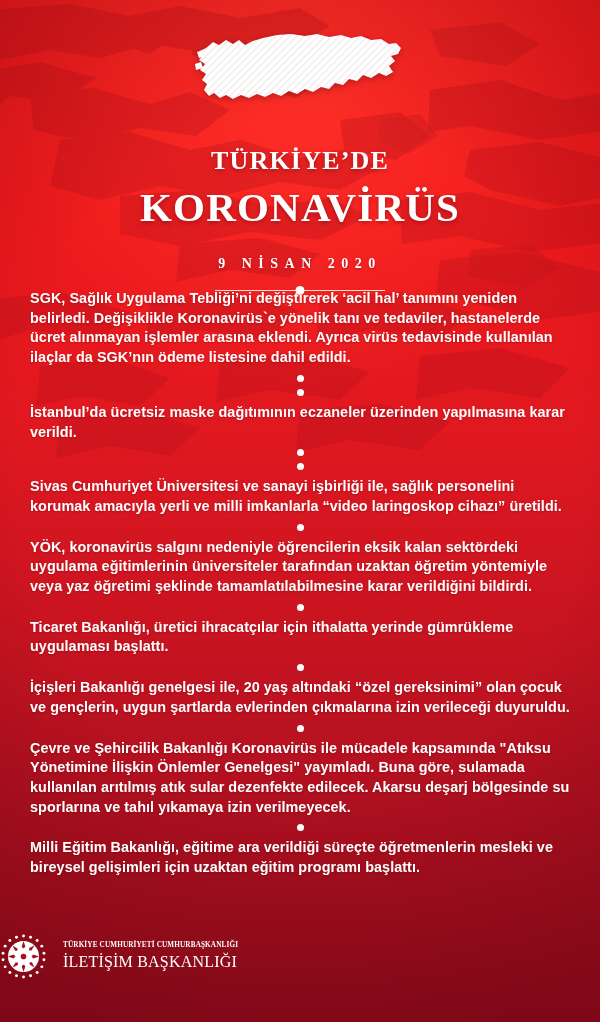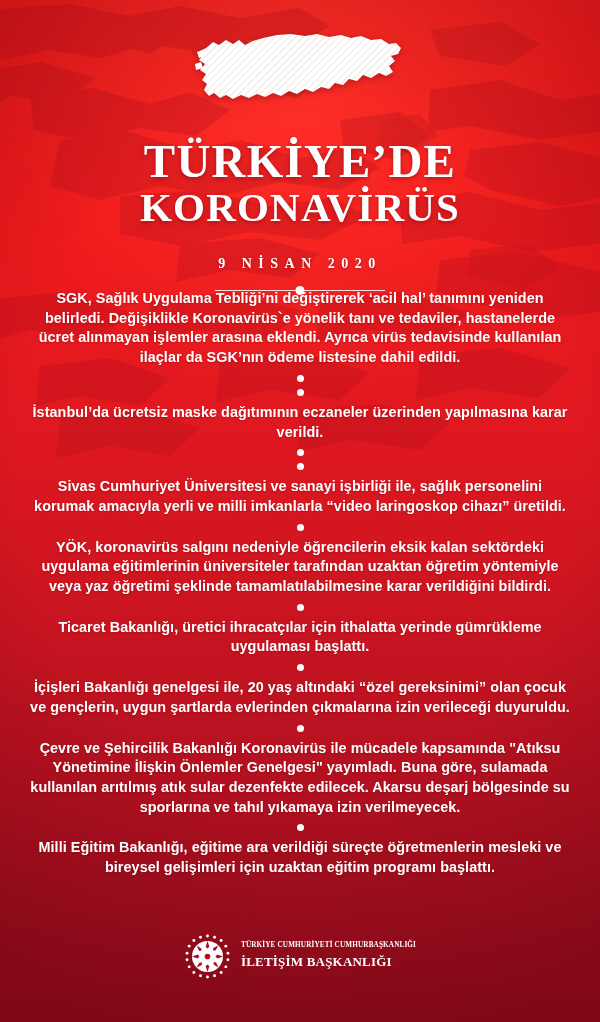--- a/index.html
+++ b/index.html
@@ -65,21 +65,21 @@
   .title-block {
     position:absolute;
     left:0; top:138px;
     width:600px;
     text-align:center;
   }
   .title-line {
     font-family:"Liberation Serif", "DejaVu Serif", serif;
     font-weight:bold;
     color:#ffffff;
-    font-size:47px;
+    font-size:26px;
     line-height:46px;
     letter-spacing:1.2px;
     text-shadow:0 2px 4px rgba(110,0,12,0.45);
     white-space:nowrap;
   }
   .title-line.second { font-size:41px; }
 
   .date-line {
     margin-top:26px;
     font-family:"Liberation Serif", "DejaVu Serif", serif;
@@ -113,21 +113,20 @@
 
   
   .items {
     position:absolute;
     left:0; top:289px;
     width:600px;
     padding:0 30px;
   }
   .item-text {
     color:#ffffff;
-    text-align:center;
     font-size:14.4px;
     line-height:19.7px;
     font-weight:600;
     letter-spacing:0.05px;
     text-shadow:0 1px 2px rgba(110,0,12,0.35);
   }
   .bullet-sep {
     display:block;
     margin:7px auto 7px auto;
     width:7px; height:7px;
@@ -135,39 +134,39 @@
     background:#ffffff;
   }
 
   
   .footer {
     position:absolute;
     left:0; bottom:42px;
     width:600px;
     display:flex;
     align-items:center;
-    justify-content:center;
-    gap:10px;
+    justify-content:flex-start;
+    gap:16px;
   }
   .emblem { width:47px; height:47px; display:block; }
   .footer-text { text-align:left; }
   .footer-sub {
     font-family:"Liberation Serif", "DejaVu Serif", serif;
     font-weight:bold;
     color:#ffffff;
     font-size:7.2px;
     letter-spacing:0.15px;
     line-height:9px;
     white-space:nowrap;
   }
   .footer-main {
     font-family:"Liberation Serif", "DejaVu Serif", serif;
-    font-weight:bold;
-    color:#ffffff;
-    font-size:13px;
+    font-weight:normal;
+    color:#ffffff;
+    font-size:16px;
     letter-spacing:0.2px;
     line-height:23px;
     white-space:nowrap;
   }
 </style>
 </head>
 <body>
 
 <div id="poster">
 

